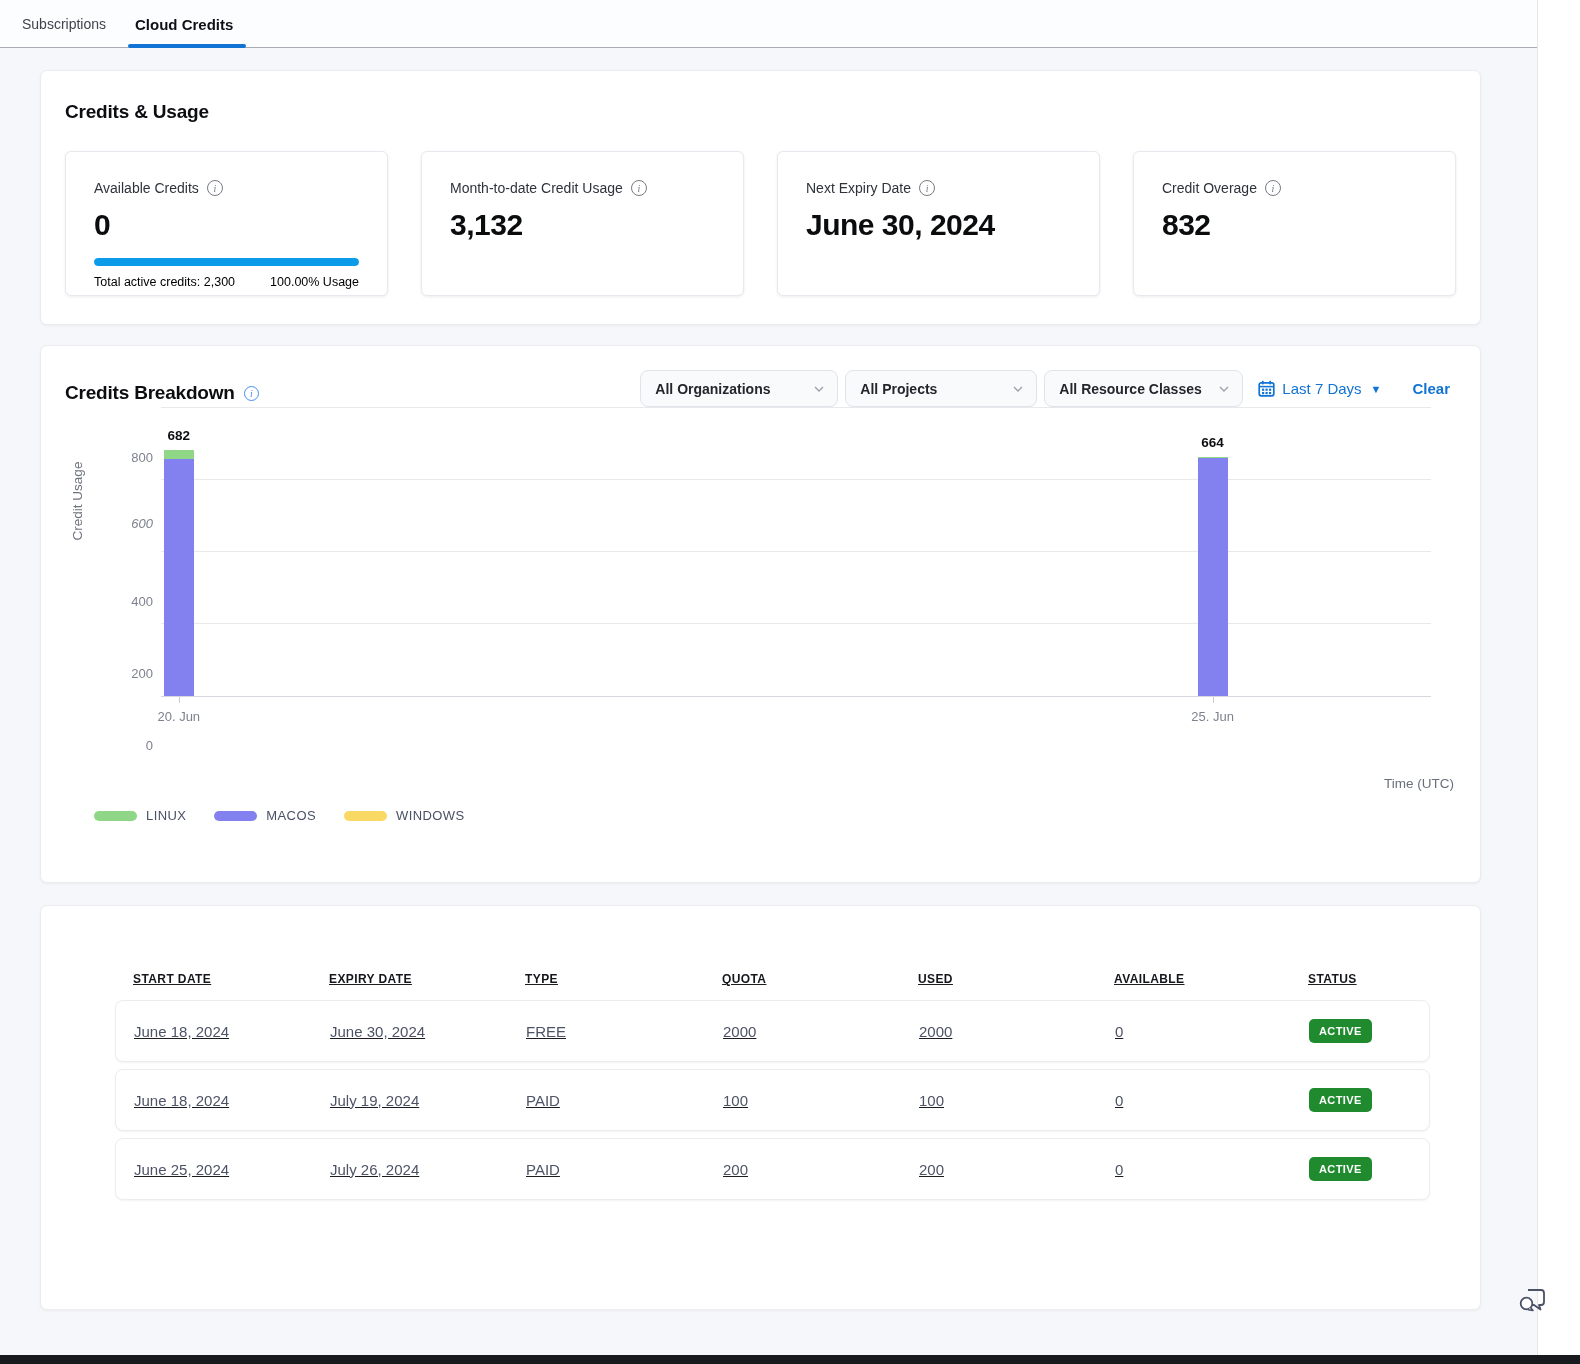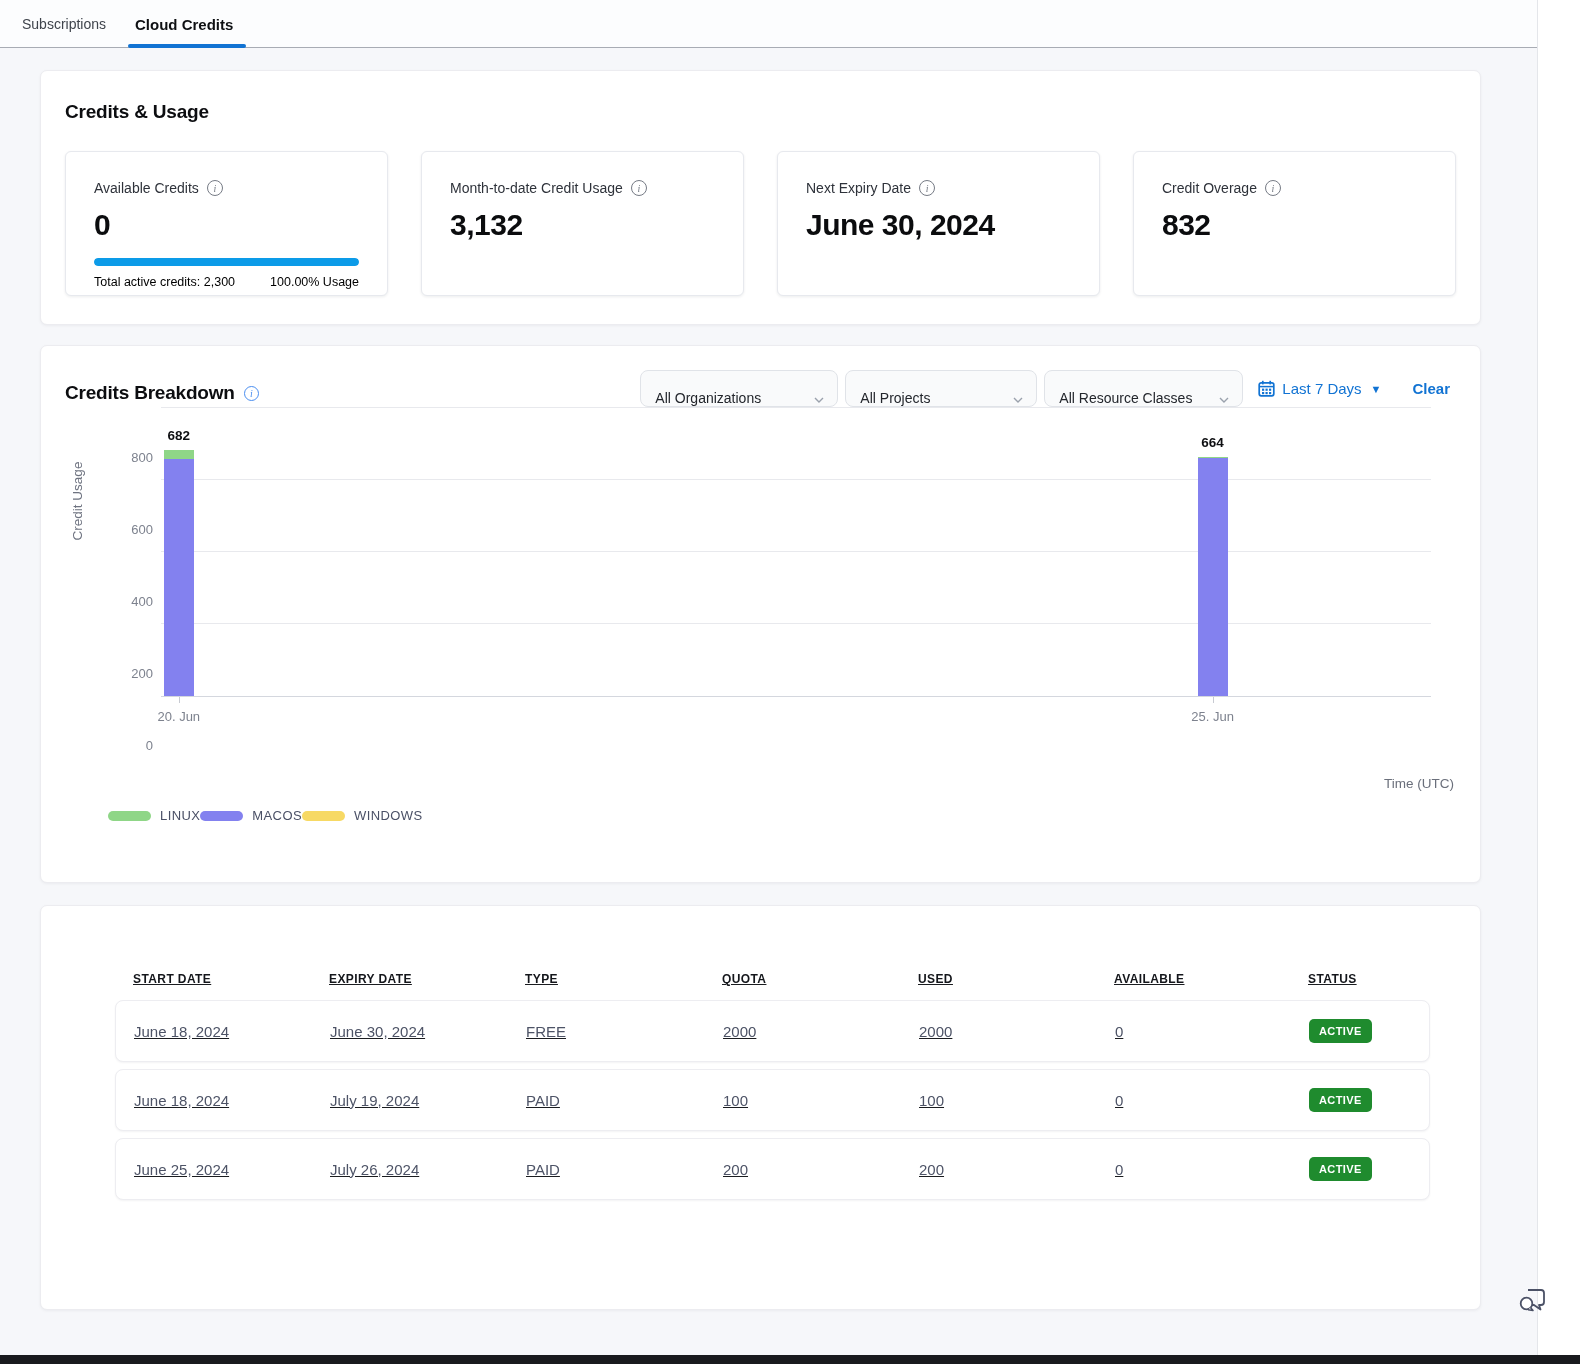--- a/index.html
+++ b/index.html
@@ -34,41 +34,41 @@
   .stat-value { font-size:30px; font-weight:bold; color:#0b0c0e; margin-top:12px; letter-spacing:-0.5px; }
   .progress-track { margin-top:16px; height:8px; border-radius:5px; background:#e7eef5; overflow:hidden; }
   .progress-fill { height:100%; background:#0c9be8; border-radius:5px; }
   .stat-footer { display:flex; justify-content:space-between; margin-top:9px; font-size:12.5px; color:#000000; }
 
   
   .sec-breakdown { top:345px; height:538px; }
   .breakdown-header { position:absolute; left:24px; top:36px; display:flex; align-items:center; gap:9px; }
   .filters { position:absolute; right:24px; top:24px; display:flex; align-items:center; gap:7px; }
   .select-box { height:37px; background:#f9fafb; border:1px solid #e0e3e8; border-radius:8px;
-    display:flex; align-items:flex-end; justify-content:space-between; padding:0 12px 0 14px;
-    font-size:14px; color:#23262c; cursor:pointer; }
+    display:flex; align-items:center; justify-content:space-between; padding:0 12px 0 14px;
+    font-size:14px; color:#23262c; cursor:pointer;font-weight:bold; }
   .sel-orgs { width:198px; } .sel-projects { width:192px; } .sel-resources { width:199px; }
   .chev { width:12px; height:12px; margin-left:10px; flex:0 0 auto; }
   .date-control { display:flex; align-items:center; gap:7px; margin-left:8px; color:#1173d3; font-size:15px; cursor:pointer; }
   .caret-down { font-size:11px; margin-left:2px; }
   .clear-link { margin-left:24px; margin-right:6px; color:#1173d3; font-size:15px; font-weight:bold; text-decoration:none; cursor:pointer; }
 
   
   .chart-y-title { position:absolute; left:36px; top:155px; transform:translate(-50%,-50%) rotate(-90deg);
     font-size:13.5px; color:#6e7380; white-space:nowrap; }
   .chart-y-axis { position:absolute; left:60px; top:111px; width:52px; height:288px; }
   .ytick { position:absolute; right:0; width:52px; text-align:right; font-size:13px; color:#7d828e; }
   .chart-plot { position:absolute; left:120px; top:111px; width:1270px; height:240px; border-bottom:1px solid #d4d7de; }
   .gridline { position:absolute; left:0; width:100%; height:1px; background:#e8e9ed; }
   .bar-stack { position:absolute; bottom:0; display:flex; flex-direction:column-reverse; cursor:pointer; }
   .bar-label { position:absolute; width:60px; text-align:center; font-size:13.5px; font-weight:bold; color:#0e0f12; }
   .xtick-mark { position:absolute; bottom:-7px; width:1px; height:6px; background:#c7cad2; }
   .xtick-label { position:absolute; bottom:-28px; width:80px; text-align:center; font-size:13px; color:#7d828e; }
   .chart-x-title { position:absolute; right:26px; top:430px; font-size:13.5px; color:#6a6f7b; }
-  .chart-legend { position:absolute; left:67px; top:462px; display:flex; align-items:center; }
+  .chart-legend { position:absolute; left:53px; top:462px; display:flex; align-items:center; gap:28px; }
   .legend-item { display:flex; align-items:center; gap:9px; cursor:pointer; }
   .legend-swatch { width:43px; height:10px; border-radius:5px; }
   .legend-label { font-size:13px; color:#4a5066; letter-spacing:0.4px; }
 
   
   .sec-allocation { top:905px; height:405px; padding:30px 24px 0 24px; }
   .alloc-table { margin:36px 26px 0 50px; }
   .tbl-grid { display:grid; grid-template-columns:196px 196px 197px 196px 196px 194px 1fr; align-items:center;text-decoration:underline; }
   .tbl-header { padding:0 0 14px 18px; }
   .tbl-header .col { font-size:12px; font-weight:bold; color:#14161b; letter-spacing:0.4px; }
@@ -179,21 +179,21 @@
         <span class="caret-down">▼</span>
       </div>
       <a class="clear-link">Clear</a>
     </div>
 
     <div class="chart-y-title">Credit Usage</div>
     <div class="chart-y-axis">
         <div class="ytick" style="bottom: -8px;">0</div>
         <div class="ytick" style="bottom: 64px;">200</div>
         <div class="ytick" style="bottom: 136px;">400</div>
-        <div class="ytick" style="bottom: 208px;">600</div>
+        <div class="ytick" style="bottom: 214px; font-style: italic;">600</div>
         <div class="ytick" style="bottom: 280px;">800</div>
       </div>
     <div class="chart-plot">
         <div class="gridline" style="bottom: 72px;"></div>
         <div class="gridline" style="bottom: 144px;"></div>
         <div class="gridline" style="bottom: 216px;"></div>
         <div class="gridline" style="bottom: 288px;"></div>
         <div class="bar-stack" style="left: 2.78px; width: 30px;">
           <div style="height: 236.52px; background: rgb(131, 129, 239);"></div>
           <div style="height: 9px; background: rgb(143, 214, 135);"></div>

